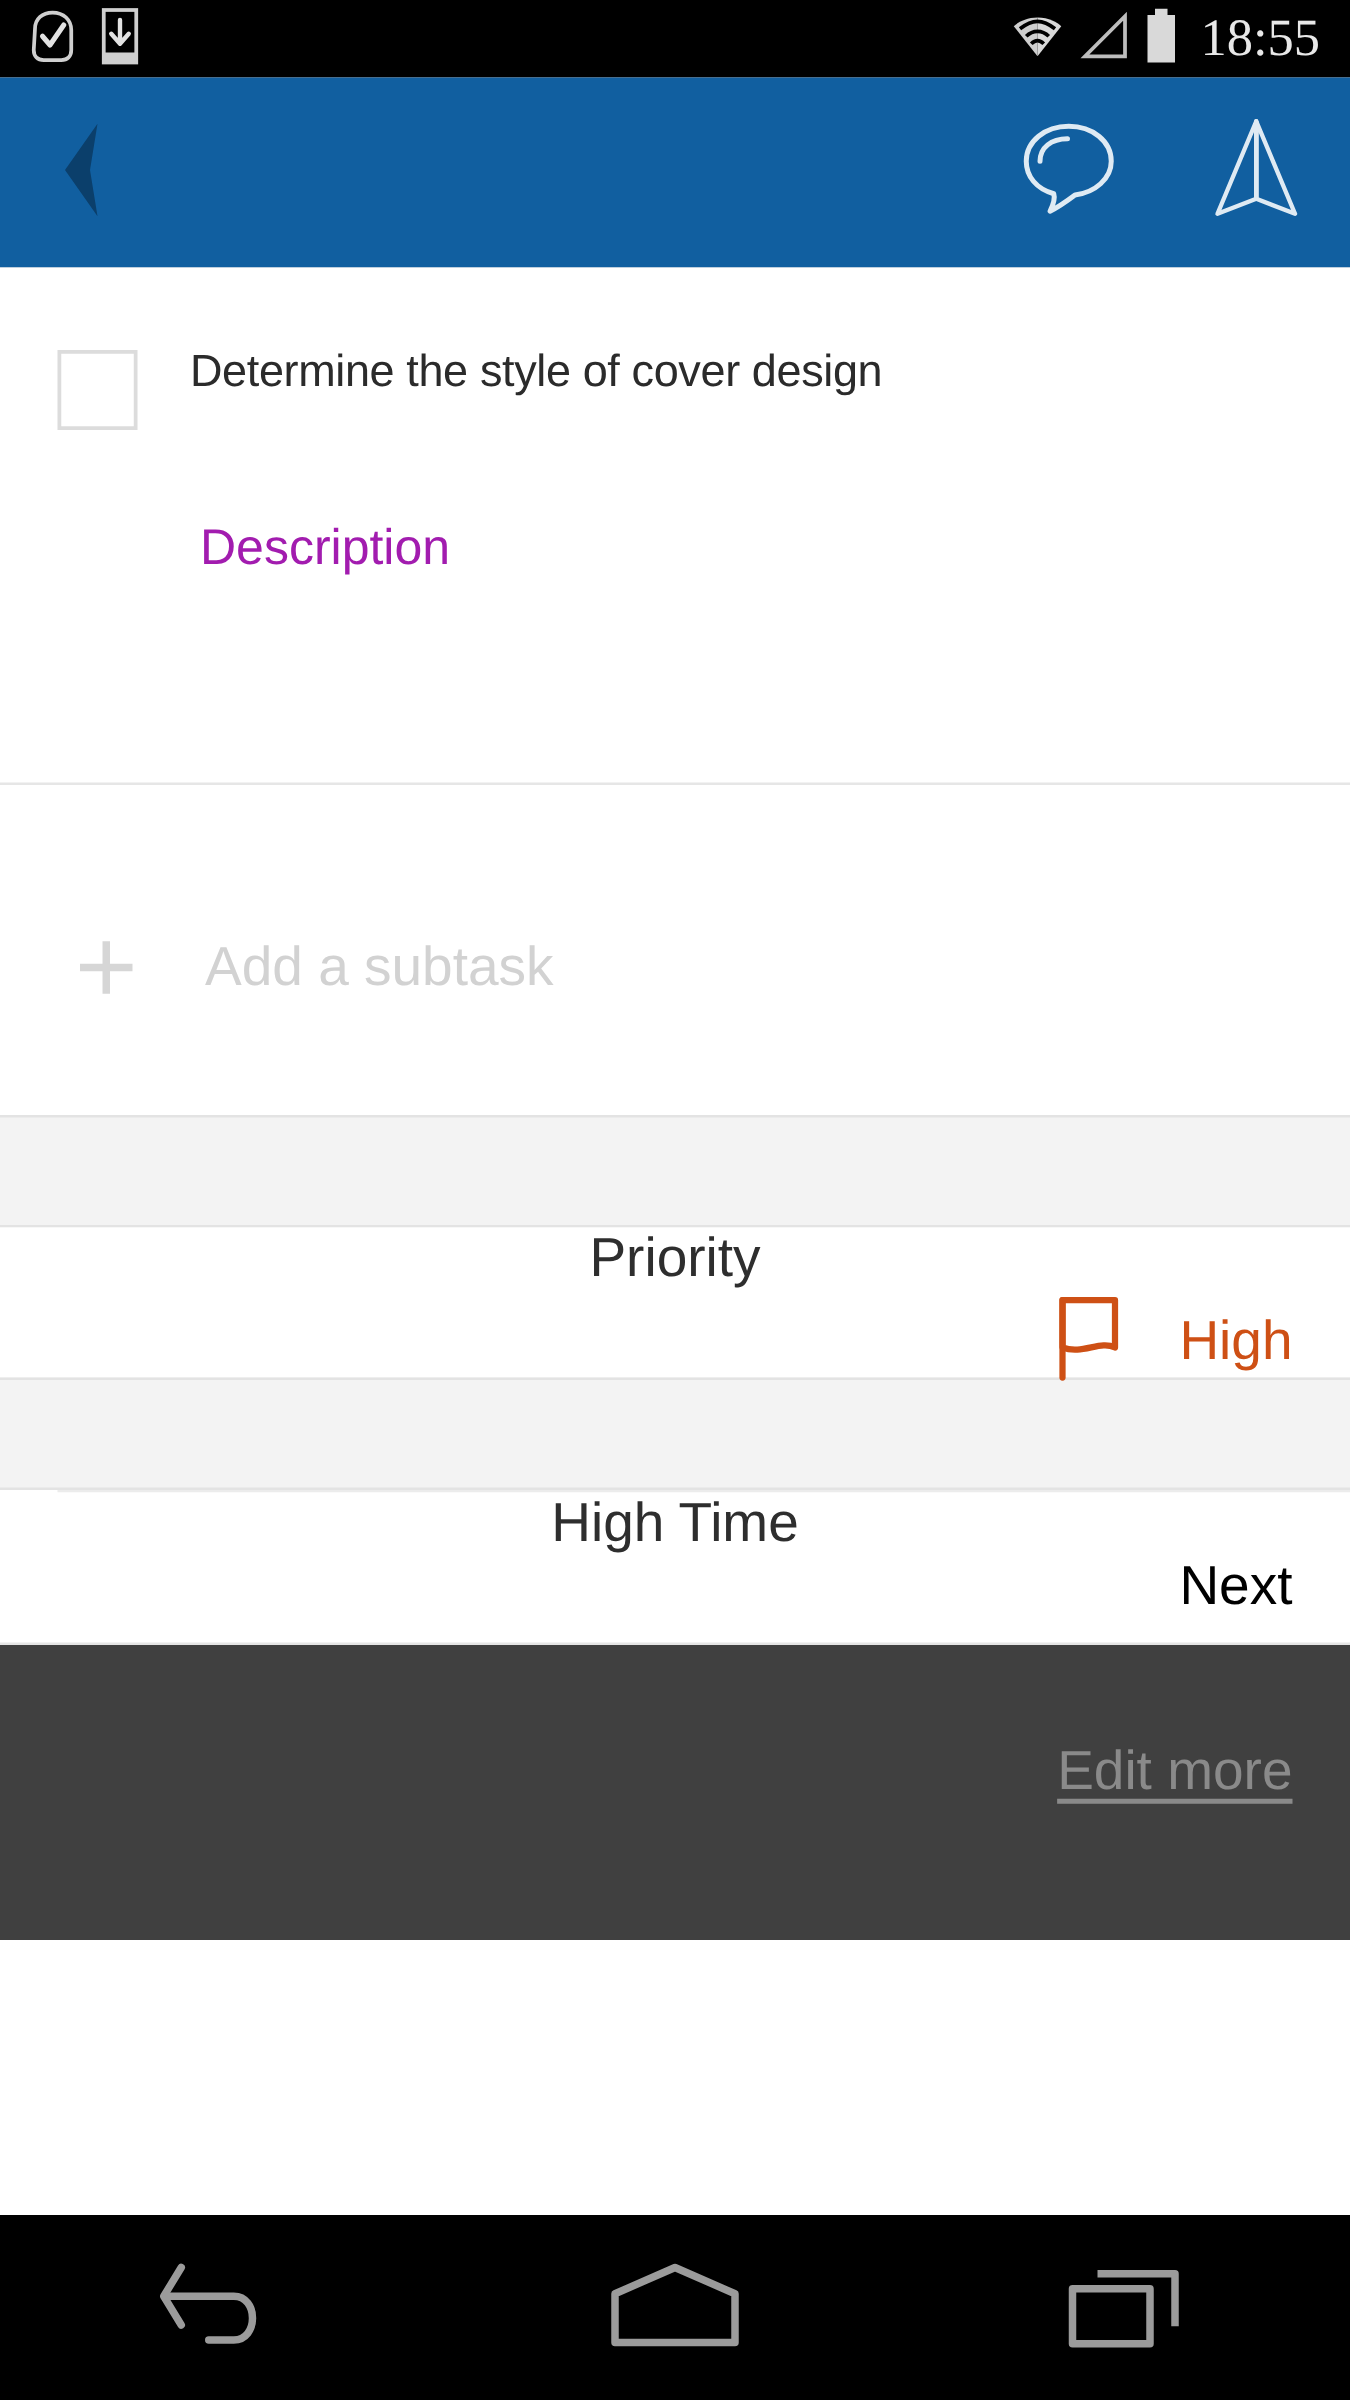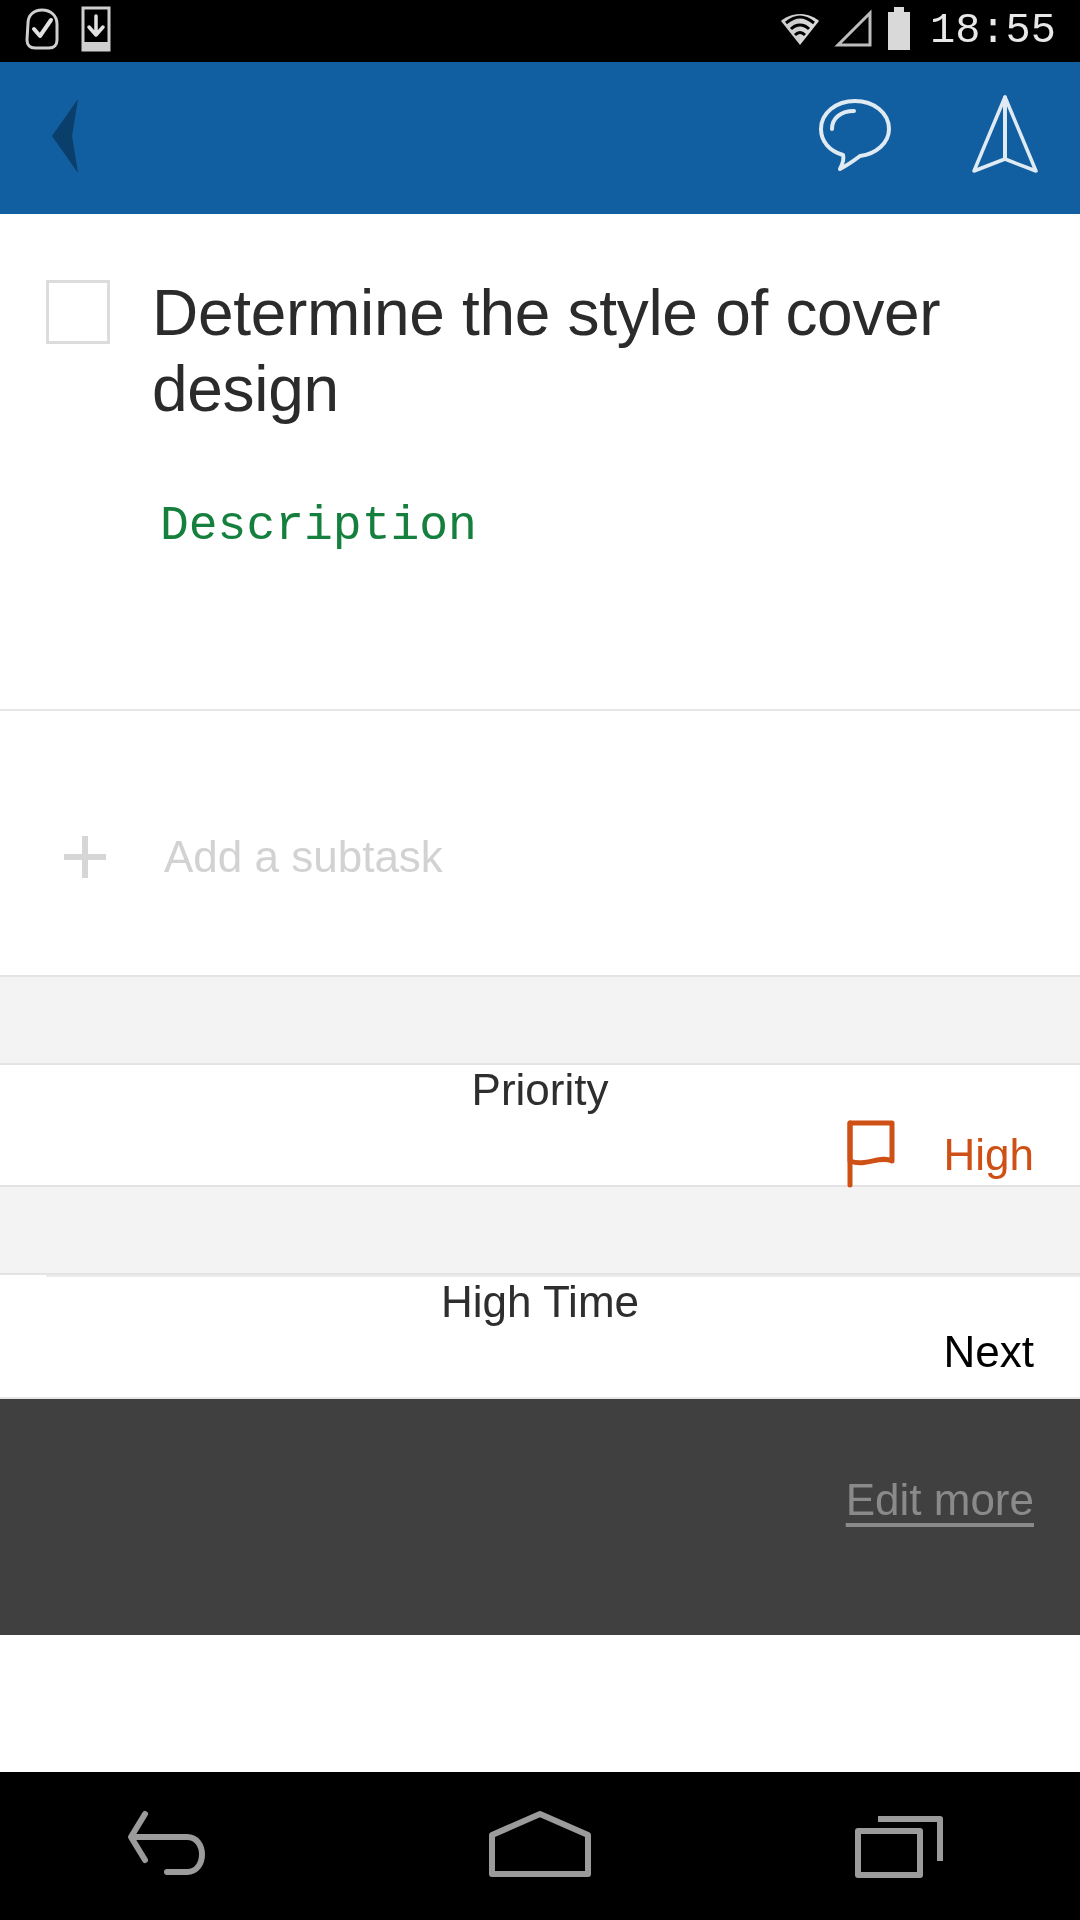--- a/index.html
+++ b/index.html
@@ -13,21 +13,21 @@
 
   
   .statusbar {
     position:absolute; top:0; left:0; width:1080px; height:62px;
     background:#000000; display:flex; align-items:center;
   }
   .sb-left { display:flex; align-items:center; gap:18px; padding-left:22px; }
   .sb-right { margin-left:auto; display:flex; align-items:center; gap:10px; padding-right:24px; }
   .sb-time {
     color:#e8e8e8; font-size:42px; letter-spacing:0px; line-height:1;
-    font-family:Liberation Mono, monospace; padding-left:6px;
+    font-family:Liberation Serif, serif; padding-left:6px;
   }
 
   
   .toolbar {
     position:absolute; top:62px; left:0; width:1080px; height:152px;
     background:#115FA0; display:flex; align-items:center;
   }
   .tb-back { width:130px; height:152px; display:flex; align-items:center; justify-content:center; }
   .tb-actions { margin-left:auto; display:flex; align-items:center; }
   .tb-btn { width:150px; height:152px; display:flex; align-items:center; justify-content:center; }
@@ -40,26 +40,26 @@
 
   
   .content { position:absolute; top:214px; left:0; width:1080px; height:1558px; background:#ffffff; }
 
   .title-row { display:flex; align-items:flex-start; padding:62px 40px 0 46px; }
   .checkbox {
     width:64px; height:64px; border:3px solid #dcdcdc; background:#fff;
     flex:0 0 auto; margin-top:4px;
   }
   .title-text {
-    margin-left:42px; font-size:64px; color:#2b2b2b; line-height:1.18;
+    margin-left:42px; font-size:36px; color:#2b2b2b; line-height:1.18;
     font-family:"Liberation Sans", sans-serif; letter-spacing:-0.3px;
   }
 
   .desc-row { padding:72px 40px 0 160px; }
-  .desc-text { font-size:48px; color:#15803d; font-family:Liberation Mono, monospace; }
+  .desc-text { font-size:40px; color:#a21caf; font-family:Liberation Sans, sans-serif; }
 
   .divider { height:2px; background:#e6e6e6; margin:0; }
   .divider-inset { height:2px; background:#ececec; margin-left:46px; }
 
   .desc-block { height:282px; }
 
   .subtask-row { height:236px; display:flex; align-items:center; padding-left:52px;margin-top:28px; }
   .plus-icon { width:70px; display:flex; align-items:center; justify-content:flex-start; }
   .subtask-text { font-size:44px; color:#d2d2d2; margin-left:42px; }
 

